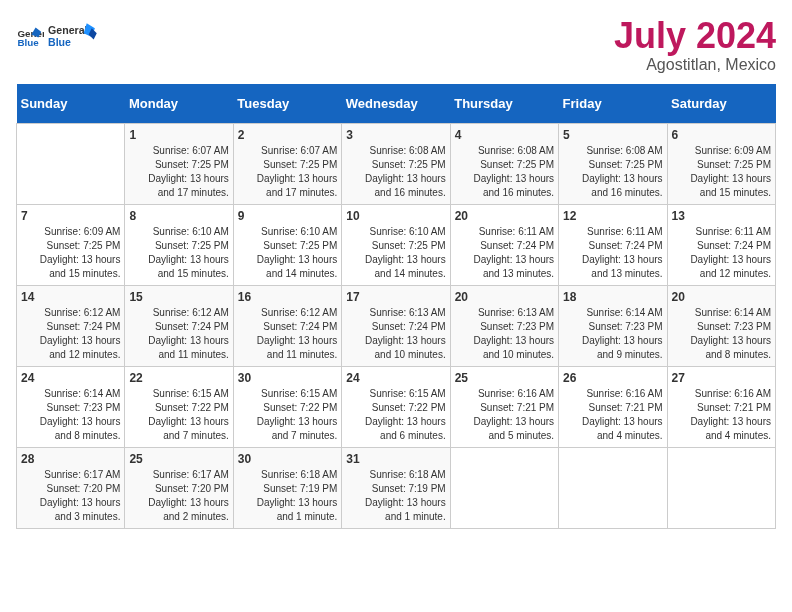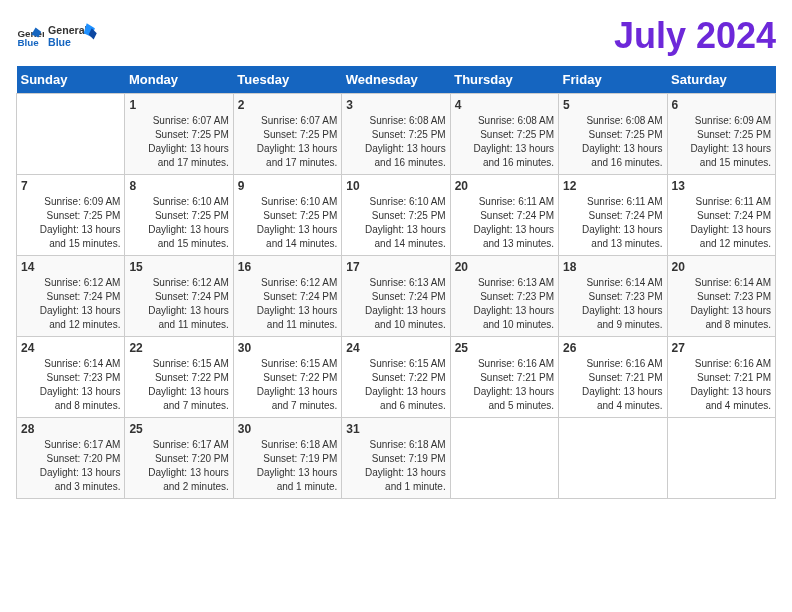--- a/index.html
+++ b/index.html
@@ -24,36 +24,36 @@
     .logo-icon {
       width: 28px;
       height: 28px;
     }
     .title-block {
       text-align: right;
     }
     .month-title {
       font-size: 36px;
       font-weight: bold;
-      color: #6d28d9;
+      color: #be185d;
       line-height: 1.1;
     }
     .location {
       font-size: 16px;
       color: #555;
     }
     table {
       width: 100%;
       border-collapse: collapse;
       font-size: 11px;
     }
     thead tr th {
       background-color: #1565c0;
       color: #fff;
-      padding: 6px 4px;
+      padding: 12px 4px;
       text-align: left;
       font-size: 13px;
       font-weight: bold;
     }
     tbody tr td {
       border: 1px solid #ccc;
       padding: 4px;
       vertical-align: top;
       width: calc(100% / 7);
       height: 80px;
@@ -97,20 +97,21 @@
           <text x="0" y="20" font-size="17" font-weight="bold" fill="#333" font-family="Arial">General</text>
           <polygon points="62,2 75,10 70,24 57,18" fill="#1e90ff"></polygon>
           <polygon points="70,10 78,18 73,28 65,20" fill="#0d47a1"></polygon>
           <text x="0" y="38" font-size="17" font-weight="bold" fill="#1565c0" font-family="Arial">Blue</text>
         </svg>
       </div>
     </div>
   </div>
   <div class="title-block">
     <div class="month-title">July 2024</div>
+    <div class="location">Agostitlan, Mexico</div>
   </div>
 </div>
 
 <table>
   <thead>
     <tr>
     <th>Sunday</th>
         <th>Monday</th>
         <th>Tuesday</th>
         <th>Wednesday</th>

